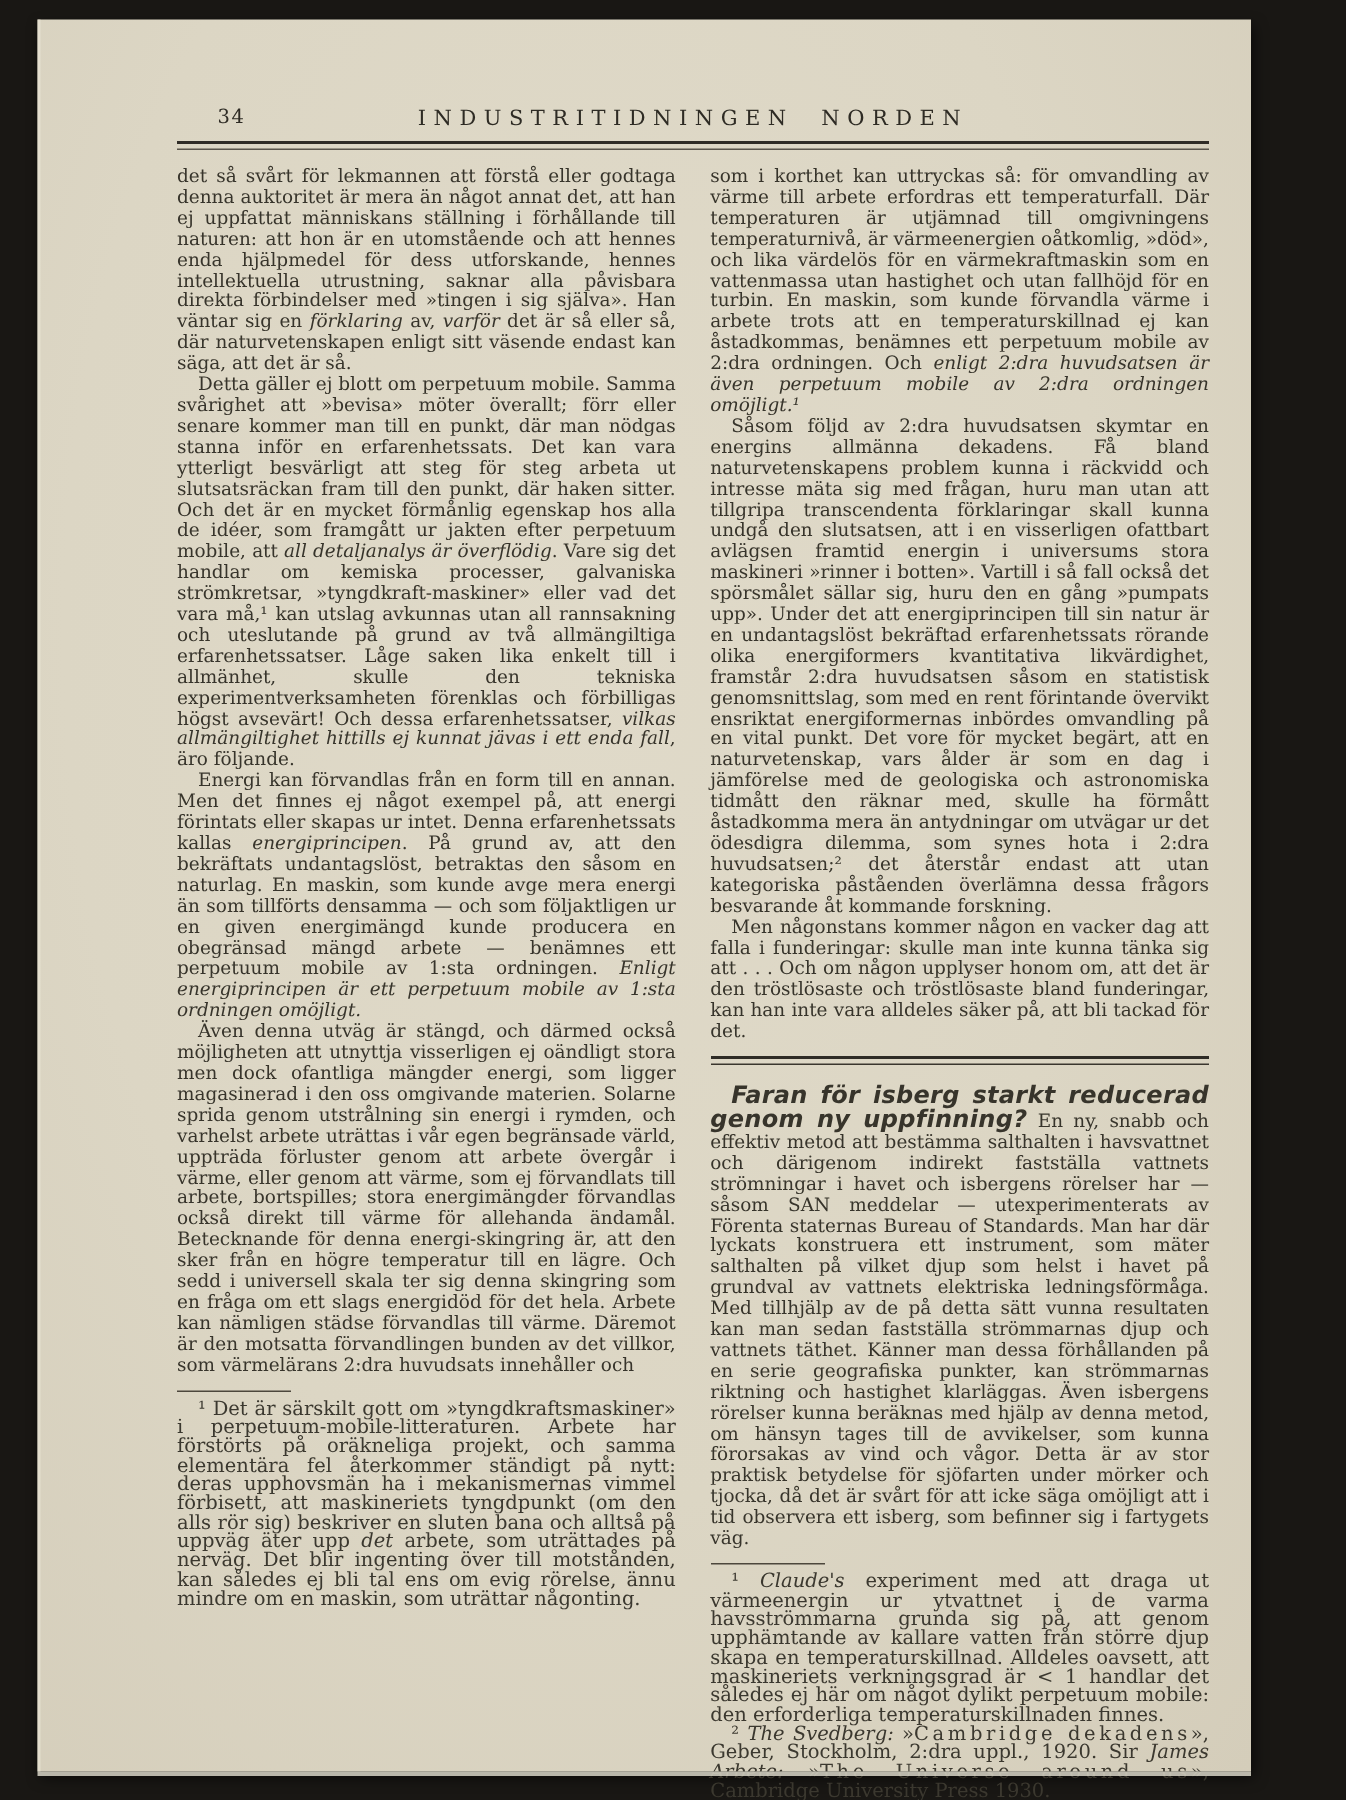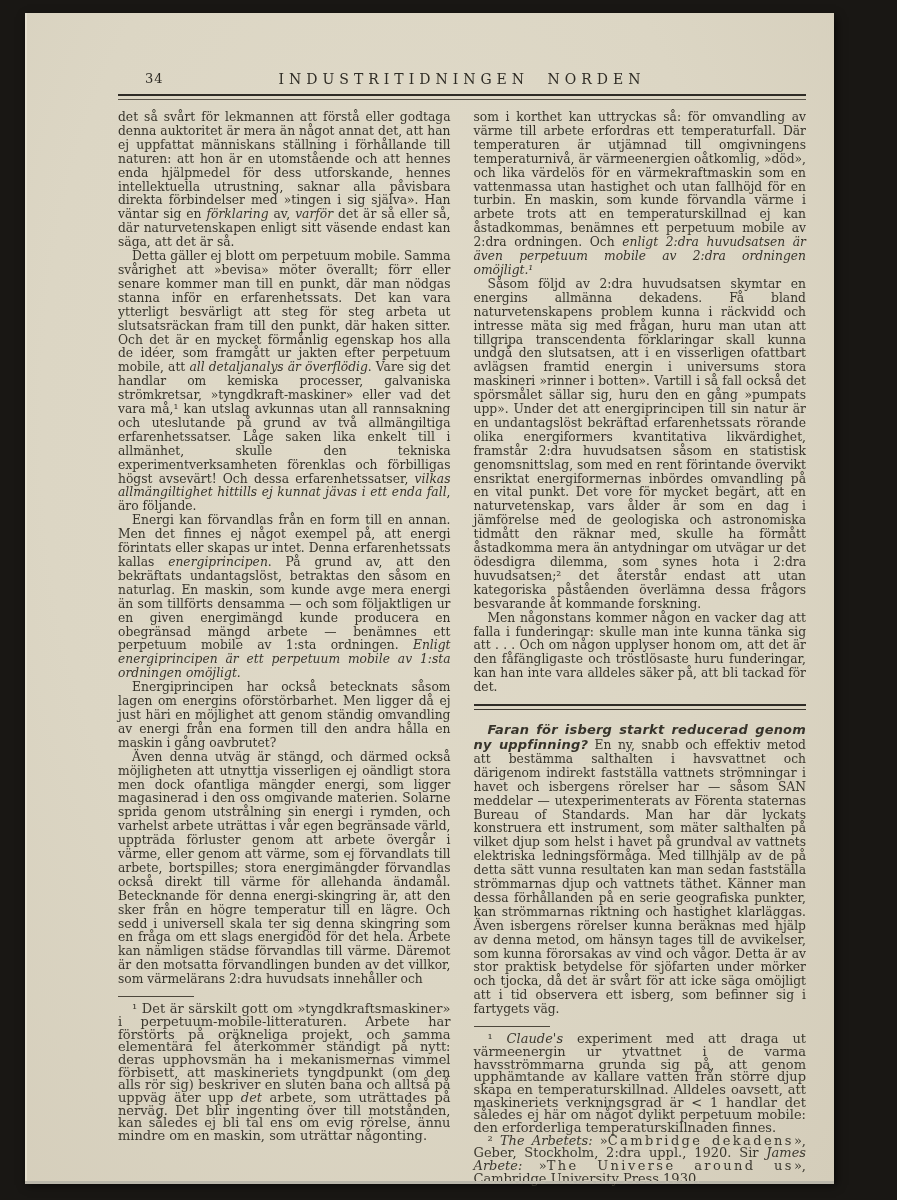--- a/index.html
+++ b/index.html
@@ -23,21 +23,21 @@
   .header-rule{margin-top:6px;height:3px;border-top:2px solid #2f2c26;border-bottom:1px solid #59544a;}
   .columns{display:flex;gap:23px;margin-top:11px;align-items:flex-start;}
   .col{width:337px;}
   .para{margin:0;text-align:justify;font-size:12.3px;line-height:13.9px;color:#37342b;
         text-rendering:optimizeLegibility;}
   .para.indent{text-indent:14px;}
   .para.fn{font-size:13px;line-height:12.7px;color:#3b382f;}
   .fnrule{width:76px;height:0;border:none;border-top:1px solid #4c473c;margin:9px 0 6px 0;}
   .double-rule{height:3px;border-top:2px solid #2f2c26;border-bottom:1px solid #3a362e;margin:9px 0 13px 0;}
   .it{font-style:italic;}
-  .art-head{font-family:"DejaVu Sans","Liberation Sans",sans-serif;font-weight:bold;font-style:italic;font-size:13px;letter-spacing:.2px;}
+  .art-head{font-family:"DejaVu Sans","Liberation Sans",sans-serif;font-weight:bold;font-style:italic;font-size:16px;letter-spacing:.2px;}
   .spaced{letter-spacing:2.4px;}
 </style>
 </head>
 <body>
 
 <div class="scan">
   <div class="paper">
     <div class="content">
 
       <div class="header">
@@ -46,42 +46,41 @@
       </div>
       <div class="header-rule"></div>
 
       <div class="columns">
 
         <div class="col">
           <div>
               <p class="para"><span>det så svårt för lekmannen att förstå eller godtaga denna auktoritet är mera än något annat det, att han ej uppfattat människans ställning i förhållande till naturen: att hon är en utomstående och att hennes enda hjälpmedel för dess utforskande, hennes intellektuella utrustning, saknar alla påvisbara direkta förbindelser med »tingen i sig själva». Han väntar sig en </span><span class="it">förklaring</span><span> av, </span><span class="it">varför</span><span> det är så eller så, där naturvetenskapen enligt sitt väsende endast kan säga, att det är så.</span></p>
               <p class="para indent"><span>Detta gäller ej blott om perpetuum mobile. Samma svårighet att »bevisa» möter överallt; förr eller senare kommer man till en punkt, där man nödgas stanna inför en erfarenhetssats. Det kan vara ytterligt besvärligt att steg för steg arbeta ut slutsatsräckan fram till den punkt, där haken sitter. Och det är en mycket förmånlig egenskap hos alla de idéer, som framgått ur jakten efter perpetuum mobile, att </span><span class="it">all detaljanalys är överflödig</span><span>. Vare sig det handlar om kemiska processer, galvaniska strömkretsar, »tyngdkraft-maskiner» eller vad det vara må,¹ kan utslag avkunnas utan all rannsakning och uteslutande på grund av två allmängiltiga erfarenhetssatser. Låge saken lika enkelt till i allmänhet, skulle den tekniska experimentverksamheten förenklas och förbilligas högst avsevärt! Och dessa erfarenhetssatser, </span><span class="it">vilkas allmängiltighet hittills ej kunnat jävas i ett enda fall</span><span>, äro följande.</span></p>
               <p class="para indent"><span>Energi kan förvandlas från en form till en annan. Men det finnes ej något exempel på, att energi förintats eller skapas ur intet. Denna erfarenhetssats kallas </span><span class="it">energiprincipen</span><span>. På grund av, att den bekräftats undantagslöst, betraktas den såsom en naturlag. En maskin, som kunde avge mera energi än som tillförts densamma — och som följaktligen ur en given energimängd kunde producera en obegränsad mängd arbete — benämnes ett perpetuum mobile av 1:sta ordningen. </span><span class="it">Enligt energiprincipen är ett perpetuum mobile av 1:sta ordningen omöjligt.</span></p>
-              <p class="para indent"><span>Energiprincipen har också betecknats såsom lagen om energins oförstörbarhet. Men ligger då ej just häri en möjlighet att genom ständig omvandling av energi från ena formen till den andra hålla en maskin i gång oavbrutet?</span></p>
               <p class="para indent"><span>Även denna utväg är stängd, och därmed också möjligheten att utnyttja visserligen ej oändligt stora men dock ofantliga mängder energi, som ligger magasinerad i den oss omgivande materien. Solarne sprida genom utstrålning sin energi i rymden, och varhelst arbete uträttas i vår egen begränsade värld, uppträda förluster genom att arbete övergår i värme, eller genom att värme, som ej förvandlats till arbete, bortspilles; stora energimängder förvandlas också direkt till värme för allehanda ändamål. Betecknande för denna energi-skingring är, att den sker från en högre temperatur till en lägre. Och sedd i universell skala ter sig denna skingring som en fråga om ett slags energidöd för det hela. Arbete kan nämligen städse förvandlas till värme. Däremot är den motsatta förvandlingen bunden av det villkor, som värmelärans 2:dra huvudsats innehåller och</span></p>
             </div>
           <hr class="fnrule">
           <div>
               <p class="para indent fn"><span>¹ Det är särskilt gott om »tyngdkraftsmaskiner» i perpetuum-mobile-litteraturen. Arbete har förstörts på oräkneliga projekt, och samma elementära fel återkommer ständigt på nytt: deras upphovsmän ha i mekanismernas vimmel förbisett, att maskineriets tyngdpunkt (om den alls rör sig) beskriver en sluten bana och alltså på uppväg äter upp </span><span class="it">det</span><span> arbete, som uträttades på nerväg. Det blir ingenting över till motstånden, kan således ej bli tal ens om evig rörelse, ännu mindre om en maskin, som uträttar någonting.</span></p>
             </div>
         </div>
 
         <div class="col">
           <div>
               <p class="para"><span>som i korthet kan uttryckas så: för omvandling av värme till arbete erfordras ett temperaturfall. Där temperaturen är utjämnad till omgivningens temperaturnivå, är värmeenergien oåtkomlig, »död», och lika värdelös för en värmekraftmaskin som en vattenmassa utan hastighet och utan fallhöjd för en turbin. En maskin, som kunde förvandla värme i arbete trots att en temperaturskillnad ej kan åstadkommas, benämnes ett perpetuum mobile av 2:dra ordningen. Och </span><span class="it">enligt 2:dra huvudsatsen är även perpetuum mobile av 2:dra ordningen omöjligt.¹</span></p>
               <p class="para indent"><span>Såsom följd av 2:dra huvudsatsen skymtar en energins allmänna dekadens. Få bland naturvetenskapens problem kunna i räckvidd och intresse mäta sig med frågan, huru man utan att tillgripa transcendenta förklaringar skall kunna undgå den slutsatsen, att i en visserligen ofattbart avlägsen framtid energin i universums stora maskineri »rinner i botten». Vartill i så fall också det spörsmålet sällar sig, huru den en gång »pumpats upp». Under det att energiprincipen till sin natur är en undantagslöst bekräftad erfarenhetssats rörande olika energiformers kvantitativa likvärdighet, framstår 2:dra huvudsatsen såsom en statistisk genomsnittslag, som med en rent förintande övervikt ensriktat energiformernas inbördes omvandling på en vital punkt. Det vore för mycket begärt, att en naturvetenskap, vars ålder är som en dag i jämförelse med de geologiska och astronomiska tidmått den räknar med, skulle ha förmått åstadkomma mera än antydningar om utvägar ur det ödesdigra dilemma, som synes hota i 2:dra huvudsatsen;² det återstår endast att utan kategoriska påståenden överlämna dessa frågors besvarande åt kommande forskning.</span></p>
-              <p class="para indent"><span>Men någonstans kommer någon en vacker dag att falla i funderingar: skulle man inte kunna tänka sig att . . . Och om någon upplyser honom om, att det är den fåfängligaste och tröstlösaste huru funderingar, kan han inte vara alldeles säker på, att bli tackad för det.</span></p>
+              <p class="para indent"><span>Men någonstans kommer någon en vacker dag att falla i funderingar: skulle man inte kunna tänka sig att . . . Och om någon upplyser honom om, att det är den tröstlösaste och tröstlösaste bland funderingar, kan han inte vara alldeles säker på, att bli tackad för det.</span></p>
             </div>
           <div class="double-rule"></div>
           <div>
               <p class="para indent"><span class="art-head">Faran för isberg starkt reducerad genom ny uppfinning?</span><span>  En ny, snabb och effektiv metod att bestämma salthalten i havsvattnet och därigenom indirekt fastställa vattnets strömningar i havet och isbergens rörelser har — såsom SAN meddelar — utexperimenterats av Förenta staternas Bureau of Standards. Man har där lyckats konstruera ett instrument, som mäter salthalten på vilket djup som helst i havet på grundval av vattnets elektriska ledningsförmåga. Med tillhjälp av de på detta sätt vunna resultaten kan man sedan fastställa strömmarnas djup och vattnets täthet. Känner man dessa förhållanden på en serie geografiska punkter, kan strömmarnas riktning och hastighet klarläggas. Även isbergens rörelser kunna beräknas med hjälp av denna metod, om hänsyn tages till de avvikelser, som kunna förorsakas av vind och vågor. Detta är av stor praktisk betydelse för sjöfarten under mörker och tjocka, då det är svårt för att icke säga omöjligt att i tid observera ett isberg, som befinner sig i fartygets väg.</span></p>
             </div>
           <hr class="fnrule">
           <div>
               <p class="para indent fn"><span>¹ </span><span class="it">Claude's</span><span> experiment med att draga ut värmeenergin ur ytvattnet i de varma havsströmmarna grunda sig på, att genom upphämtande av kallare vatten från större djup skapa en temperaturskillnad. Alldeles oavsett, att maskineriets verkningsgrad är &lt; 1 handlar det således ej här om något dylikt perpetuum mobile: den erforderliga temperaturskillnaden finnes.</span></p>
-              <p class="para indent fn"><span>² </span><span class="it">The Arbetets:</span><span> »</span><span class="spaced">Cambridge dekadens</span><span>», Geber, Stockholm, 2:dra uppl., 1920. Sir </span><span class="it">James Arbete:</span><span> »</span><span class="spaced">The Universe around us</span><span>», Cambridge University Press 1930.</span></p>
+              <p class="para indent fn"><span>² </span><span class="it">The Svedberg:</span><span> »</span><span class="spaced">Cambridge dekadens</span><span>», Geber, Stockholm, 2:dra uppl., 1920. Sir </span><span class="it">James Arbete:</span><span> »</span><span class="spaced">The Universe around us</span><span>», Cambridge University Press 1930.</span></p>
             </div>
         </div>
 
       </div>
     </div>
   </div>
 </div>
 
 </body></html>

